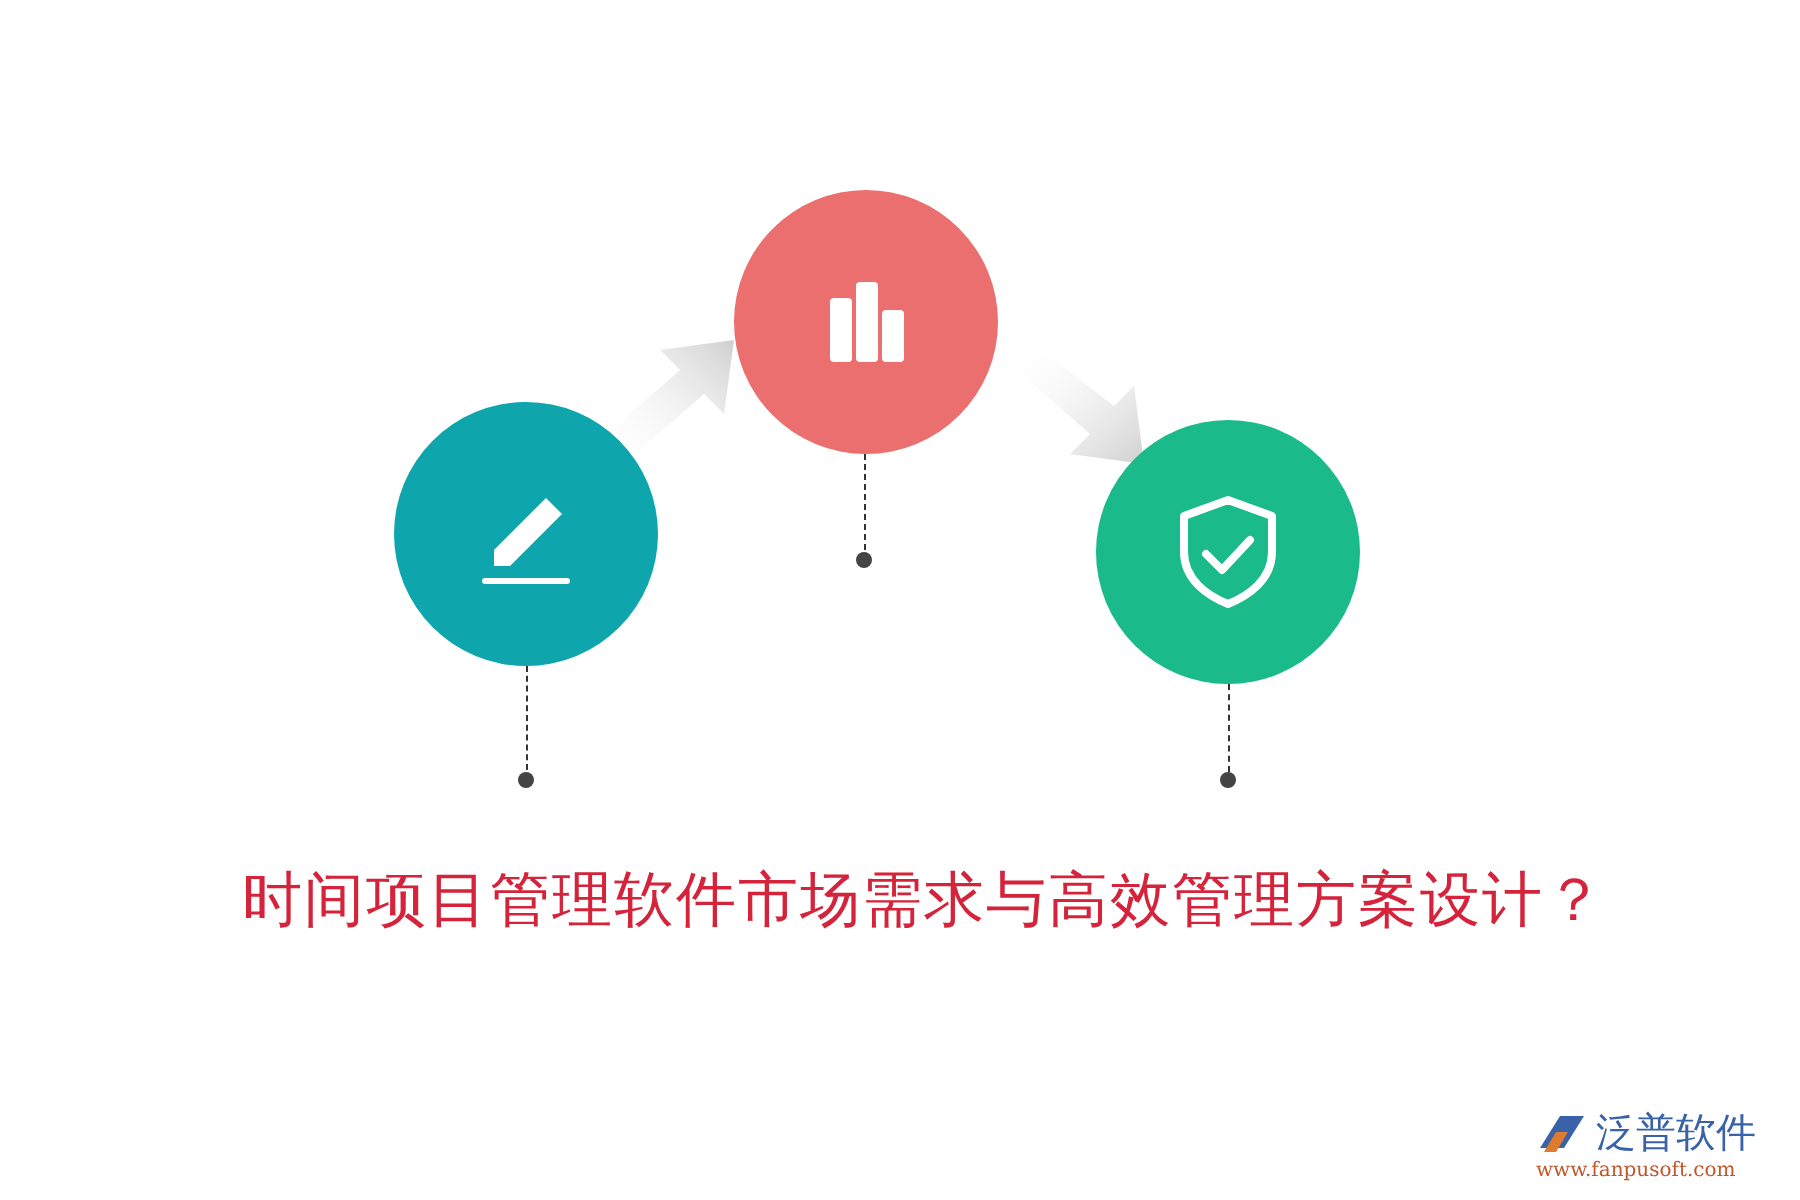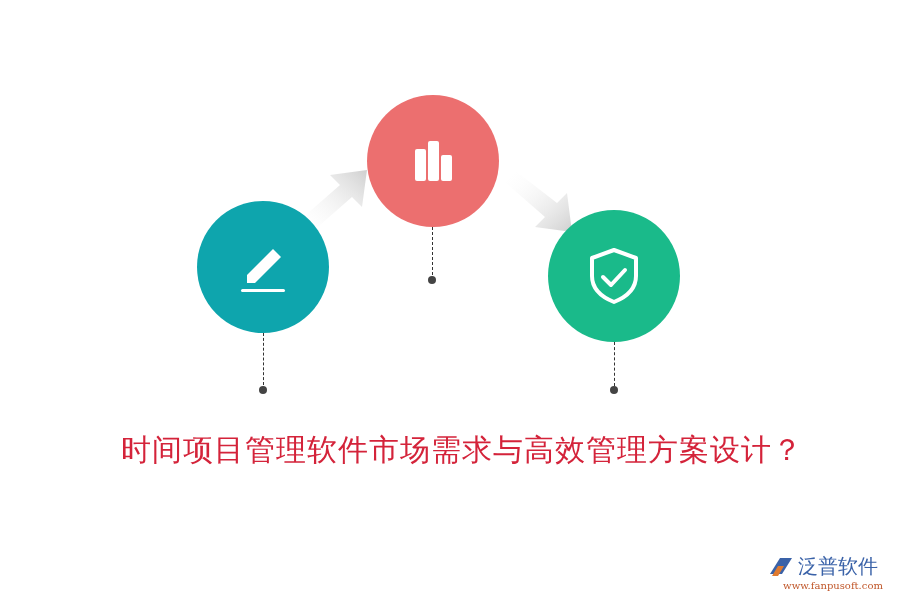--- a/index.html
+++ b/index.html
@@ -10,21 +10,21 @@
   .c2 { left:367px; top:95px;  width:132px; height:132px; }
   .c3 { left:548px; top:210px; width:132px; height:132px; }
   .stem { position:absolute; width:0; border-left:1px dashed #333; }
   .dot { position:absolute; width:8px; height:8px; border-radius:50%; background:#444; }
   .arrow { position:absolute; }
   .title { position:absolute; left:0; width:900px; top:430px; text-align:center;
            font-family:"DejaVu Serif","Liberation Serif",serif; font-size:30px; letter-spacing:1px;margin-left:12px; }
   .logo { position:absolute; left:768px; top:553px; width:130px; }
   .logo-row { display:flex; align-items:center; }
   .logo-name { font-size:20px; color:#3a62a8; font-family:"DejaVu Sans",sans-serif; margin-left:4px; }
-  .logo-url { font-size:10px; color:#c0572a; font-family:"DejaVu Serif",serif; margin-top:0px;text-align:center; }
+  .logo-url { font-size:10px; color:#c0572a; font-family:"DejaVu Serif",serif; margin-top:0px; }
 </style>
 </head>
 <body>
 
 <svg class="arrow" style="left:295px;top:160px;" width="80" height="70" viewBox="0 0 80 70">
   <defs>
     <linearGradient id="g1" x1="0" y1="1" x2="1" y2="0">
       <stop offset="0" stop-color="#ffffff" stop-opacity="0"></stop>
       <stop offset="1" stop-color="#cfcfcf"></stop>
     </linearGradient>

